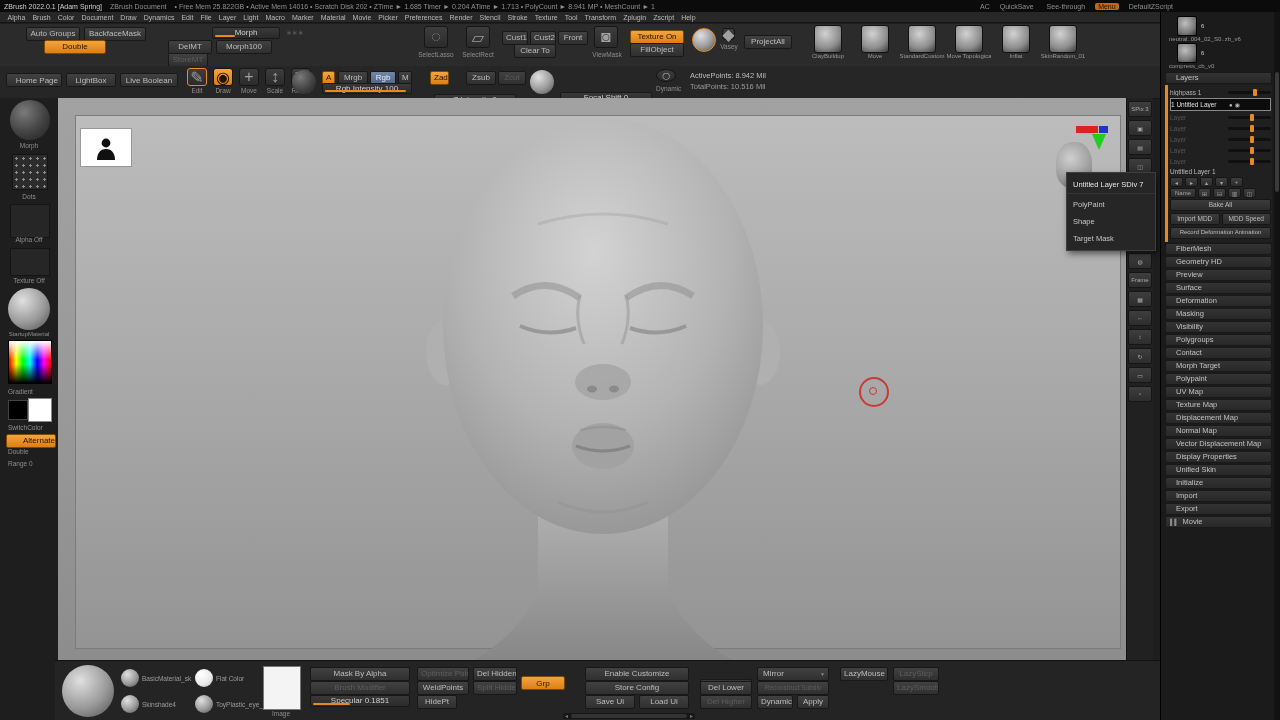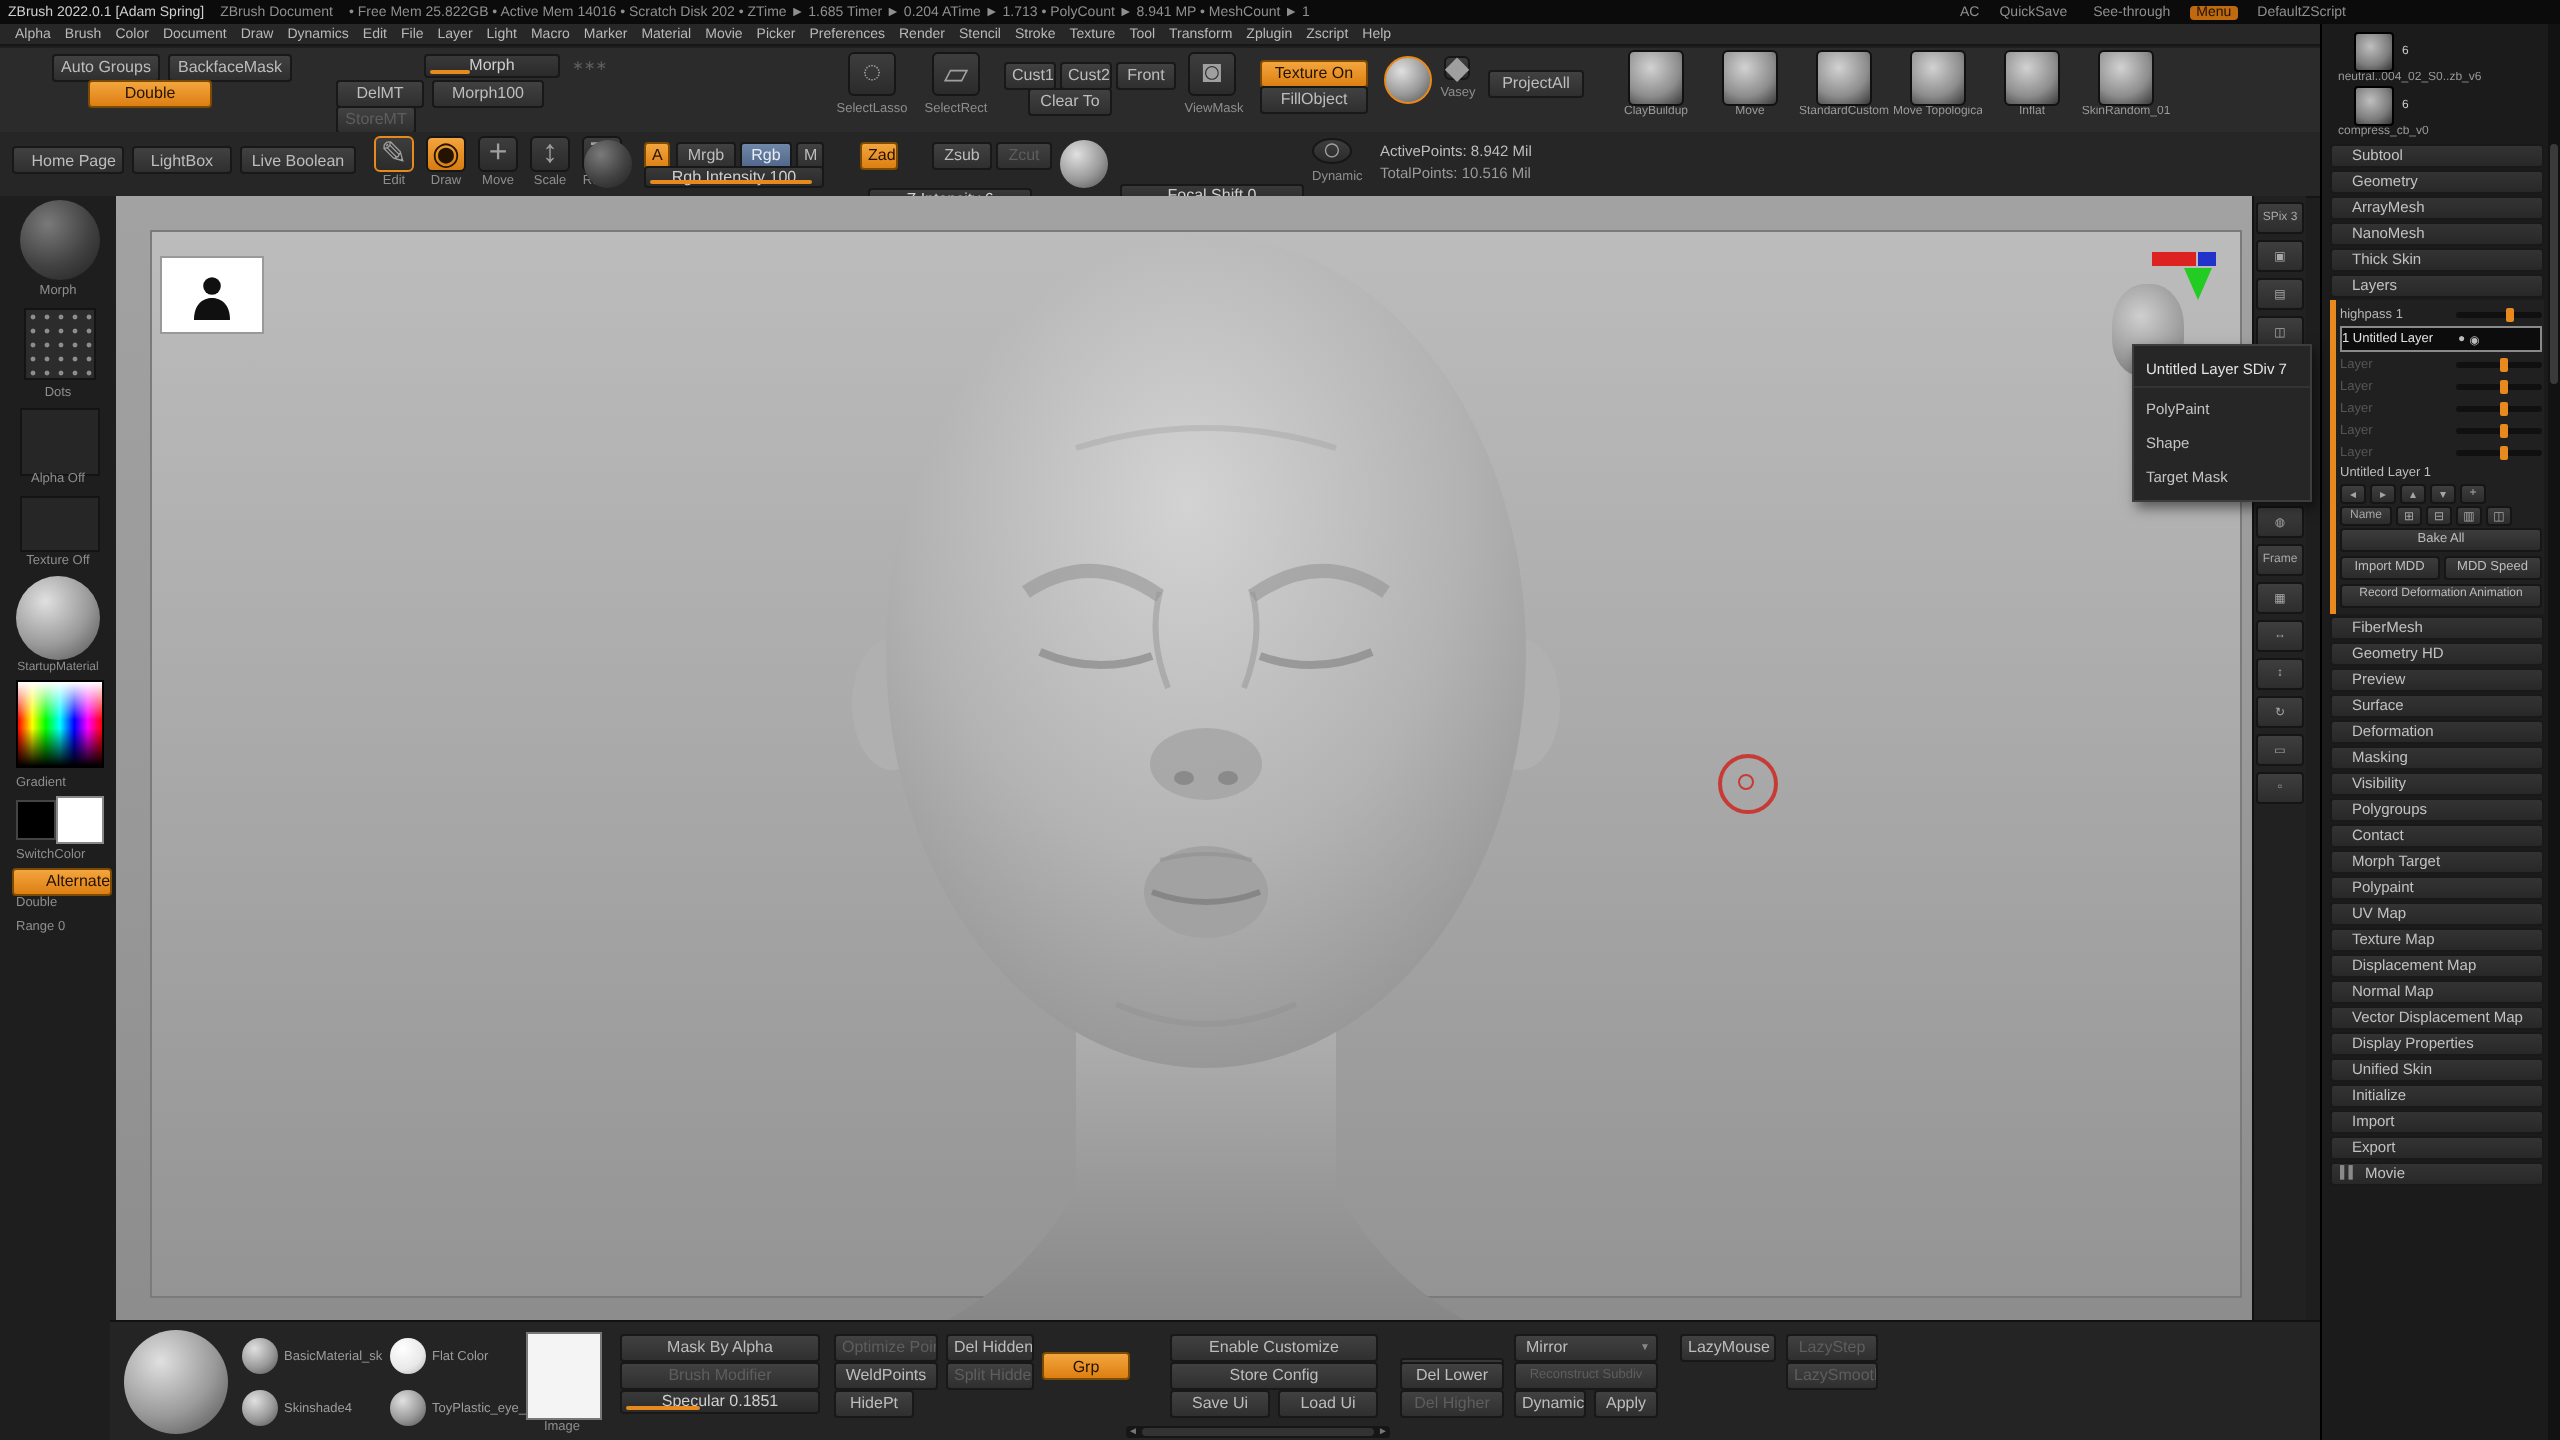--- a/index.html
+++ b/index.html
@@ -379,27 +379,20 @@
     <div class="pthumb"></div>
     <span class="badge6">6</span>
   </div>
   <div class="thname" style="margin-left:4px;">neutral..004_02_S0..zb_v6</div>
   <div style="display:flex;align-items:center;gap:4px;margin:1px 0 0 12px;">
     <div class="pthumb"></div>
     <span class="badge6">6</span>
   </div>
   <div class="thname" style="margin-left:4px;margin-bottom:3px;">compress_cb_v0</div>
 
-  <div>
-      <div class="prow">Subtool</div>
-      <div class="prow">Geometry</div>
-      <div class="prow">ArrayMesh</div>
-      <div class="prow">NanoMesh</div>
-      <div class="prow">Thick Skin</div>
-    </div>
 
   <div class="prow">Layers</div>
 
   <div class="layersbox">
     <div class="lrow">
       <span class="lnm">highpass 1</span>
       <span class="trk">
           <i style="left:58%"></i>
         </span>
     </div>

